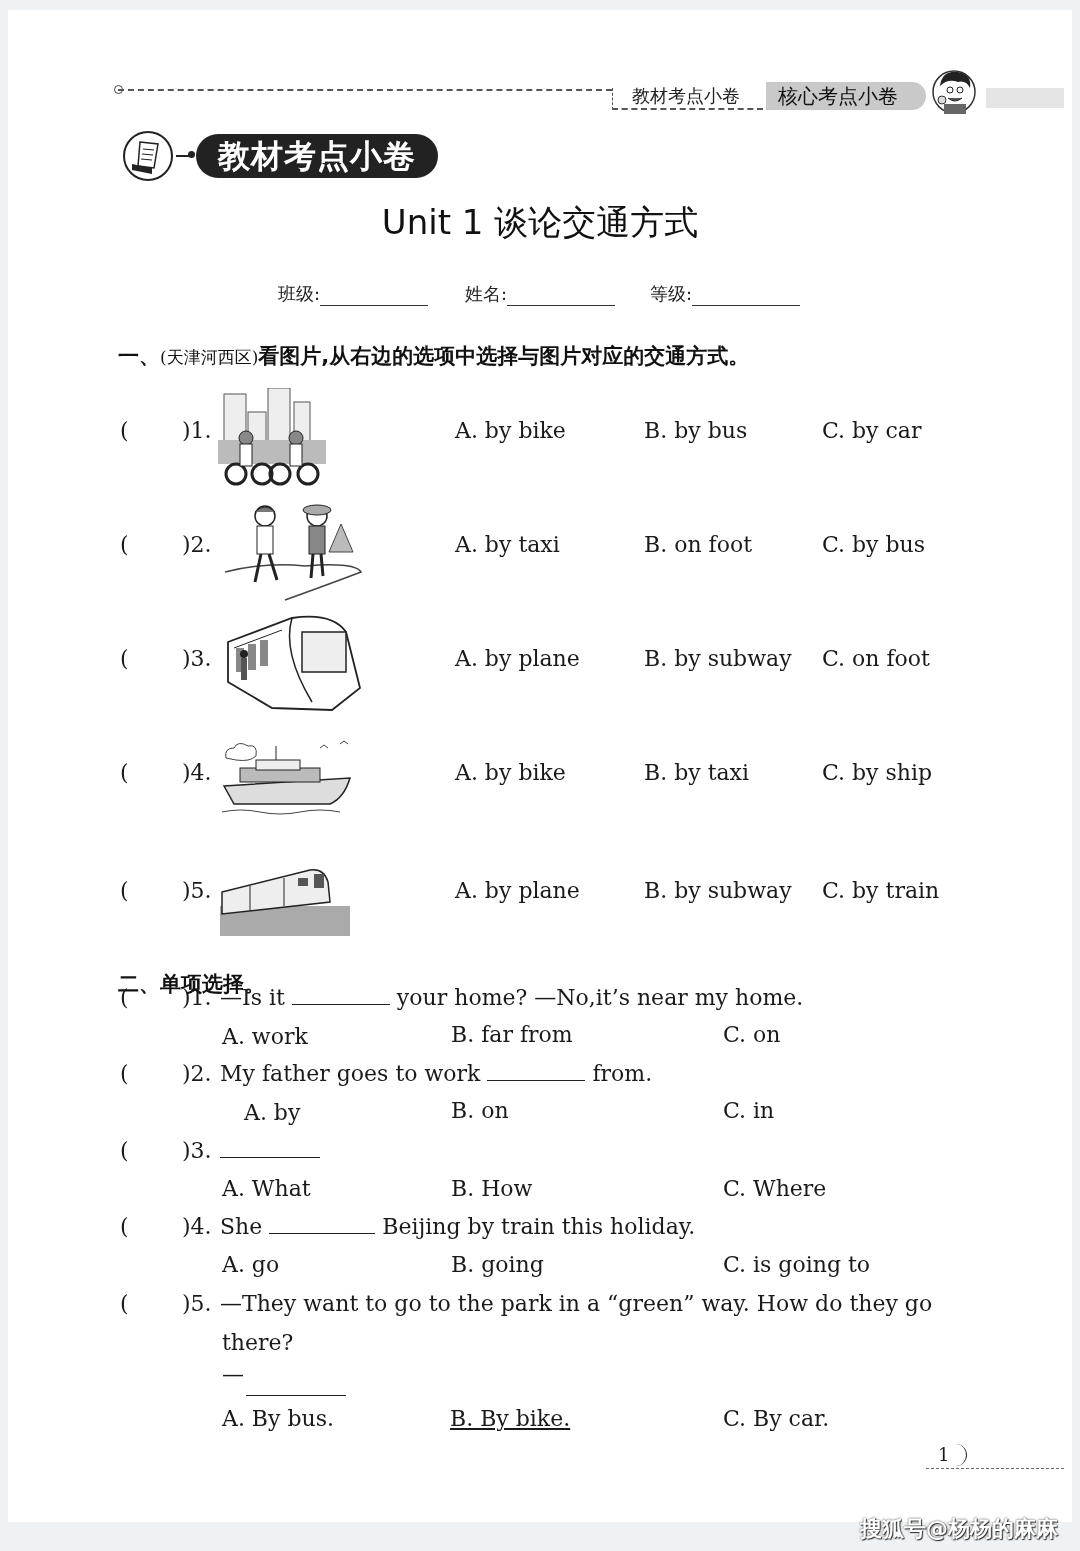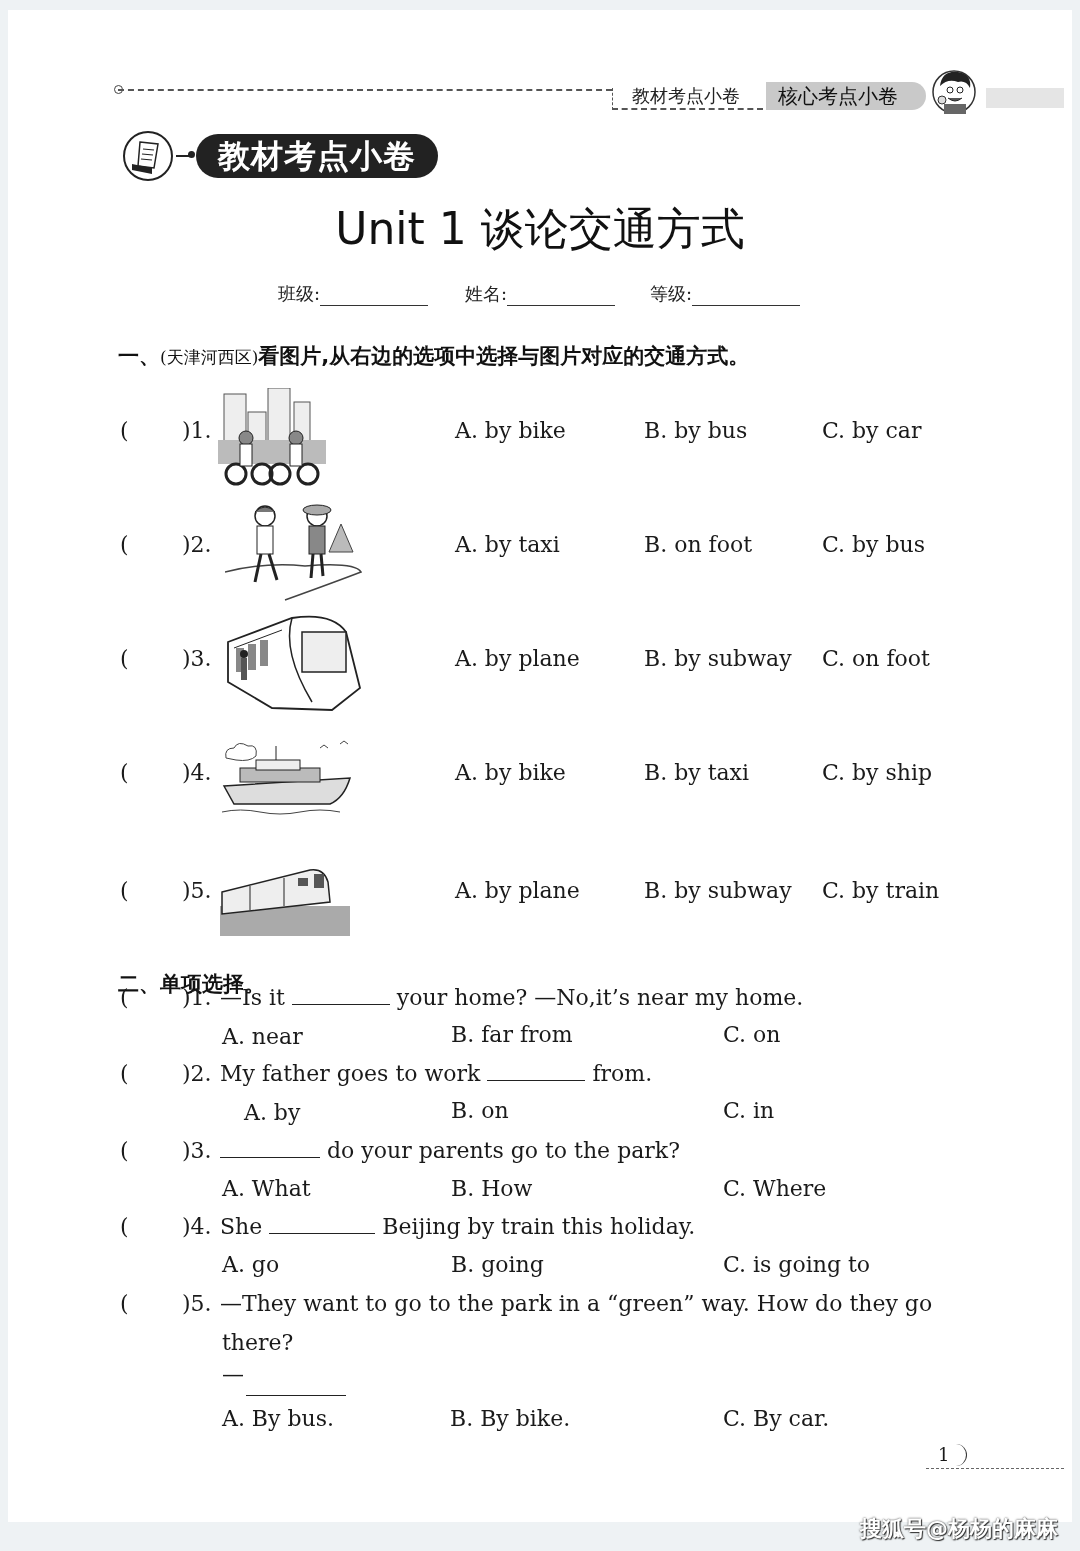--- a/index.html
+++ b/index.html
@@ -10,21 +10,21 @@
   .header-dot { position:absolute; left:114px; top:85px; width:7px; height:7px; border:1.5px solid #444; border-radius:50%; background:#fff; }
   .header-tab1 { position:absolute; left:612px; top:88px; width:150px; height:20px; border-left:1.5px dashed #555; border-bottom:2px dashed #555; }
   .header-label1 { position:absolute; left:632px; top:84px; font-family:"DejaVu Sans", sans-serif; font-size:18px; color:#222; }
   .header-label2 { position:absolute; left:766px; top:82px; width:160px; height:28px; background:#c9c9c9; border-radius:0 14px 14px 0; font-family:"DejaVu Sans", sans-serif; font-size:20px; color:#111; padding-left:12px; box-sizing:border-box; line-height:28px; }
   .mascot { position:absolute; left:928px; top:66px; width:52px; height:48px; }
   .gray-bar { position:absolute; left:986px; top:88px; width:78px; height:20px; background:#e5e5e5; }
   .badge-icon { position:absolute; left:122px; top:130px; width:52px; height:52px; }
   .badge-arrow { position:absolute; left:176px; top:155px; width:16px; border-top:2px solid #222; }
   .badge-dot { position:absolute; left:188px; top:151px; width:7px; height:7px; background:#222; border-radius:50%; }
   .badge { position:absolute; left:196px; top:134px; width:242px; height:44px; background:#222; color:#fff; border-radius:22px; font-family:"DejaVu Sans", sans-serif; font-size:32px; line-height:44px; text-align:center; font-weight:bold; letter-spacing:1px; }
-  .title { position:absolute; left:0; width:1080px; top:200px; text-align:center; font-family:"DejaVu Sans", sans-serif; font-size:44px; color:#111; }
+  .title { position:absolute; left:0; width:1080px; top:200px; text-align:center; font-family:"DejaVu Sans", sans-serif; font-size:34px; color:#111; }
   .info { position:absolute; top:282px; font-family:"DejaVu Serif", serif; font-size:18px; color:#222; }
   .info .blank { display:inline-block; width:108px; border-bottom:1.5px solid #333; vertical-align:bottom; height:20px; }
   .section-head { position:absolute; left:118px; font-family:"DejaVu Sans", sans-serif; font-size:21px; font-weight:bold; color:#111; }
   .section-head .small { font-weight:normal; font-size:17px; font-family:"DejaVu Serif", serif; }
   .q-paren { position:absolute; left:120px; font-size:22px; }
   .q-num { position:absolute; left:182px; font-size:22px; }
   .opt { position:absolute; font-size:22px; white-space:nowrap; }
   .pic { position:absolute; }
   .q-text { position:absolute; font-size:22px; white-space:nowrap; }
   .blank-line { display:inline-block; border-bottom:1.5px solid #222; vertical-align:baseline; height:2px; }
@@ -162,52 +162,52 @@
 </svg>
 <div class="opt" style="left:455px; top:878px;">A. by plane</div>
 <div class="opt" style="left:644px; top:878px;">B. by subway</div>
 <div class="opt" style="left:822px; top:878px;">C. by train</div>
 
 <div class="section-head" style="top:970px;">二、单项选择。</div>
 
 <div class="q-paren" style="top:985px;">(</div>
 <div class="q-num" style="top:985px;">)1.</div>
 <div class="q-text" style="left:220px; top:985px;"><span>—Is it</span> <span class="blank-line" style="width:98px;"></span> <span>your home? —No,it’s near my home.</span></div>
-<div class="opt" style="left:222px; top:1024px;">A. near</div>
+<div class="opt" style="left:222px; top:1024px;">A. work</div>
 <div class="opt" style="left:451px; top:1022px;">B. far from</div>
 <div class="opt" style="left:723px; top:1022px;">C. on</div>
 
 <div class="q-paren" style="top:1061px;">(</div>
 <div class="q-num" style="top:1061px;">)2.</div>
 <div class="q-text" style="left:220px; top:1061px;"><span>My father goes to work</span> <span class="blank-line" style="width:98px;"></span> <span>from.</span></div>
 <div class="opt" style="left:204px; top:1100px;margin-left:40px;">A. by</div>
 <div class="opt" style="left:451px; top:1098px;">B. on</div>
 <div class="opt" style="left:723px; top:1098px;">C. in</div>
 
 <div class="q-paren" style="top:1138px;">(</div>
 <div class="q-num" style="top:1138px;">)3.</div>
-<div class="q-text" style="left:220px; top:1138px;"><span class="blank-line" style="width:100px;"></span> <span>do your parents go to the park?</span></div>
+<div class="q-text" style="left:220px; top:1138px;"><span class="blank-line" style="width:100px;"></span> </div>
 <div class="opt" style="left:222px; top:1176px;text-align:right;">A. What</div>
 <div class="opt" style="left:451px; top:1176px;">B. How</div>
 <div class="opt" style="left:723px; top:1176px;">C. Where</div>
 
 <div class="q-paren" style="top:1214px;">(</div>
 <div class="q-num" style="top:1214px;">)4.</div>
 <div class="q-text" style="left:220px; top:1214px;"><span>She</span> <span class="blank-line" style="width:106px;"></span> <span>Beijing by train this holiday.</span></div>
 <div class="opt" style="left:222px; top:1252px;">A. go</div>
 <div class="opt" style="left:451px; top:1252px;">B. going</div>
 <div class="opt" style="left:723px; top:1252px;">C. is going to</div>
 
 <div class="q-paren" style="top:1291px;">(</div>
 <div class="q-num" style="top:1291px;">)5.</div>
 <div class="q-text" style="left:220px; top:1291px;">—They want to go to the park in a “green” way. How do they go</div>
 <div class="q-text" style="left:222px; top:1330px;">there?</div>
 <div class="q-text" style="left:222px; top:1362px;">—</div>
 <div class="abs" style="left:246px; top:1395px; width:100px; border-top:1.5px solid #222;"></div>
 <div class="opt" style="left:222px; top:1406px;">A. By bus.</div>
-<div class="opt" style="left:450px; top:1406px;">B. By bike.</div>
+<div class="opt" style="left:450px; top:1406px;text-decoration:underline;">B. By bike.</div>
 <div class="opt" style="left:723px; top:1406px;">C. By car.</div>
 
 <div class="page-num" style="left:938px;">1</div>
 <div class="page-num-bracket"></div>
 <div class="page-num-line"></div>
 
 <div class="watermark">搜狐号@杨杨的麻麻</div>
 
 </body></html>

